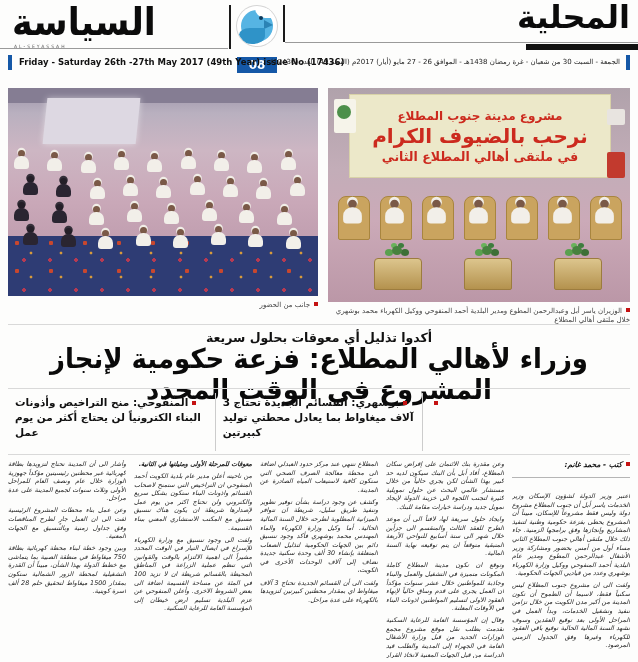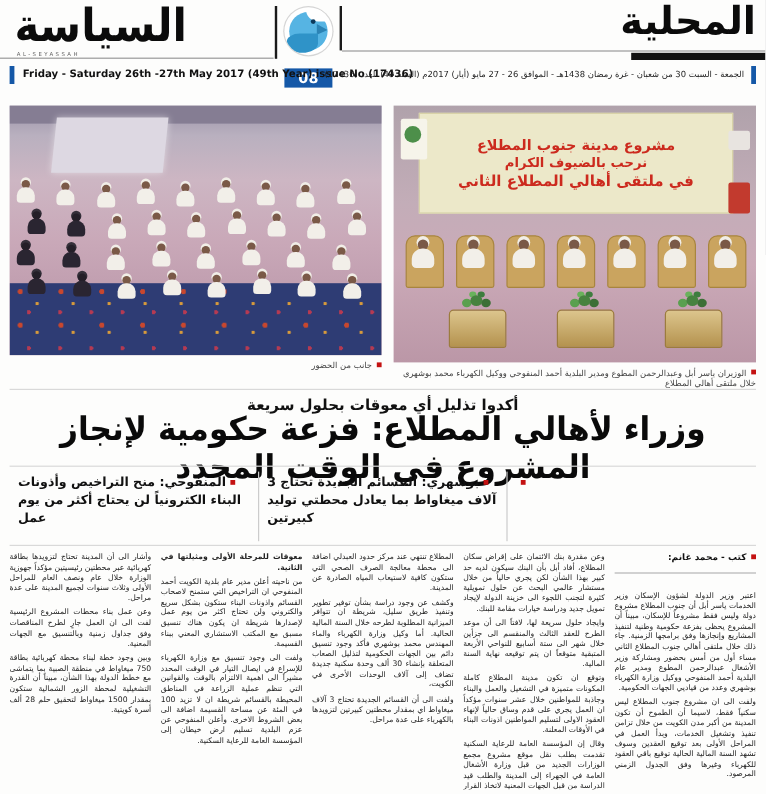--- a/index.html
+++ b/index.html
@@ -47,21 +47,21 @@
   .person::before{content:"";position:absolute;top:0;left:4px;width:7px;height:7px;border-radius:50%;
      background:#7a5947;box-shadow:0 -1.5px 0 .8px #f1eee7;}
   .person::after{content:"";position:absolute;top:6px;left:0;width:15px;height:13px;
      border-radius:7px 7px 3px 3px;background:#f2efe9;}
   .person.dark::before{background:#241f28;box-shadow:0 -1.5px 0 .8px #35303a;}
   .person.dark::after{background:#2a2531;}
   .banner{position:absolute;left:7%;top:3%;width:86%;height:38%;background:#ece8c9;
      border:1px solid #d8d2a8;direction:rtl;text-align:center;color:#cc2a1e;font-weight:bold;
      display:flex;flex-direction:column;justify-content:center;gap:1px;}
   .banner .l1{font-size:12px;}
-  .banner .l2{font-size:11px;}
+  .banner .l2{font-size:20px;}
   .banner .l3{font-size:12.5px;}
   .patch{position:absolute;border-radius:2px;}
   .chair{position:absolute;width:30px;height:42px;background:#caa45f;border:1px solid #a8853f;
      border-radius:8px 8px 2px 2px;}
   .gtable{position:absolute;width:46px;height:30px;background:linear-gradient(#dcc58d,#b4924e);
      border-radius:4px 4px 2px 2px;border:1px solid #9c7c3e;}
   .bouquet{position:absolute;width:10px;height:9px;border-radius:50%;background:#47823f;
      box-shadow:-8px 2px 0 -1px #5aa04f,8px 2px 0 -1px #3c6f36,-3px -5px 0 -2px #69b25b,4px -5px 0 -2px #3e7d3e;}
   .cap{position:absolute;font-size:7px;color:#444;direction:rtl;text-align:right;line-height:1.3;}
   .cap .sq,.byline .sq,.shbox .sq{display:inline-block;width:4px;height:4px;background:#c41212;
@@ -73,21 +73,21 @@
   .headline{position:absolute;left:0;top:344px;width:100%;text-align:center;font-size:26px;
       font-weight:bold;color:#0a0a0a;direction:rtl;transform:scaleY(1.05);}
   
   .shrow{position:absolute;left:8px;right:8px;top:393px;height:58px;display:flex;direction:rtl;}
   .shbox{flex:1;padding:2px 7px 0;font-size:10.5px;font-weight:bold;line-height:1.45;color:#111;
       text-align:left;direction:rtl;}
   .shbox:not(:first-child){border-right:1px solid #ccc;}
   
   .body{position:absolute;left:8px;right:8px;top:460px;bottom:4px;display:flex;direction:rtl;
       gap:8px;overflow:hidden;}
-  .col{flex:1;font-size:6.4px;line-height:1.34;text-align:justify;direction:rtl;color:#222;overflow:hidden;}
+  .col{flex:1;font-size:6.4px;line-height:1.34;text-align:justify;direction:rtl;color:#222;overflow:hidden;font-style:italic;}
   .col p{margin:0 0 3.5px;}
   .col p.b{font-weight:bold;}
   .byline{font-size:7.5px;font-weight:bold;color:#111;border-bottom:1px solid #b5b5b5;
       padding-bottom:7px;margin-bottom:14px;}
 </style>
 </head>
 <body>
 
 <div class="page">
 

